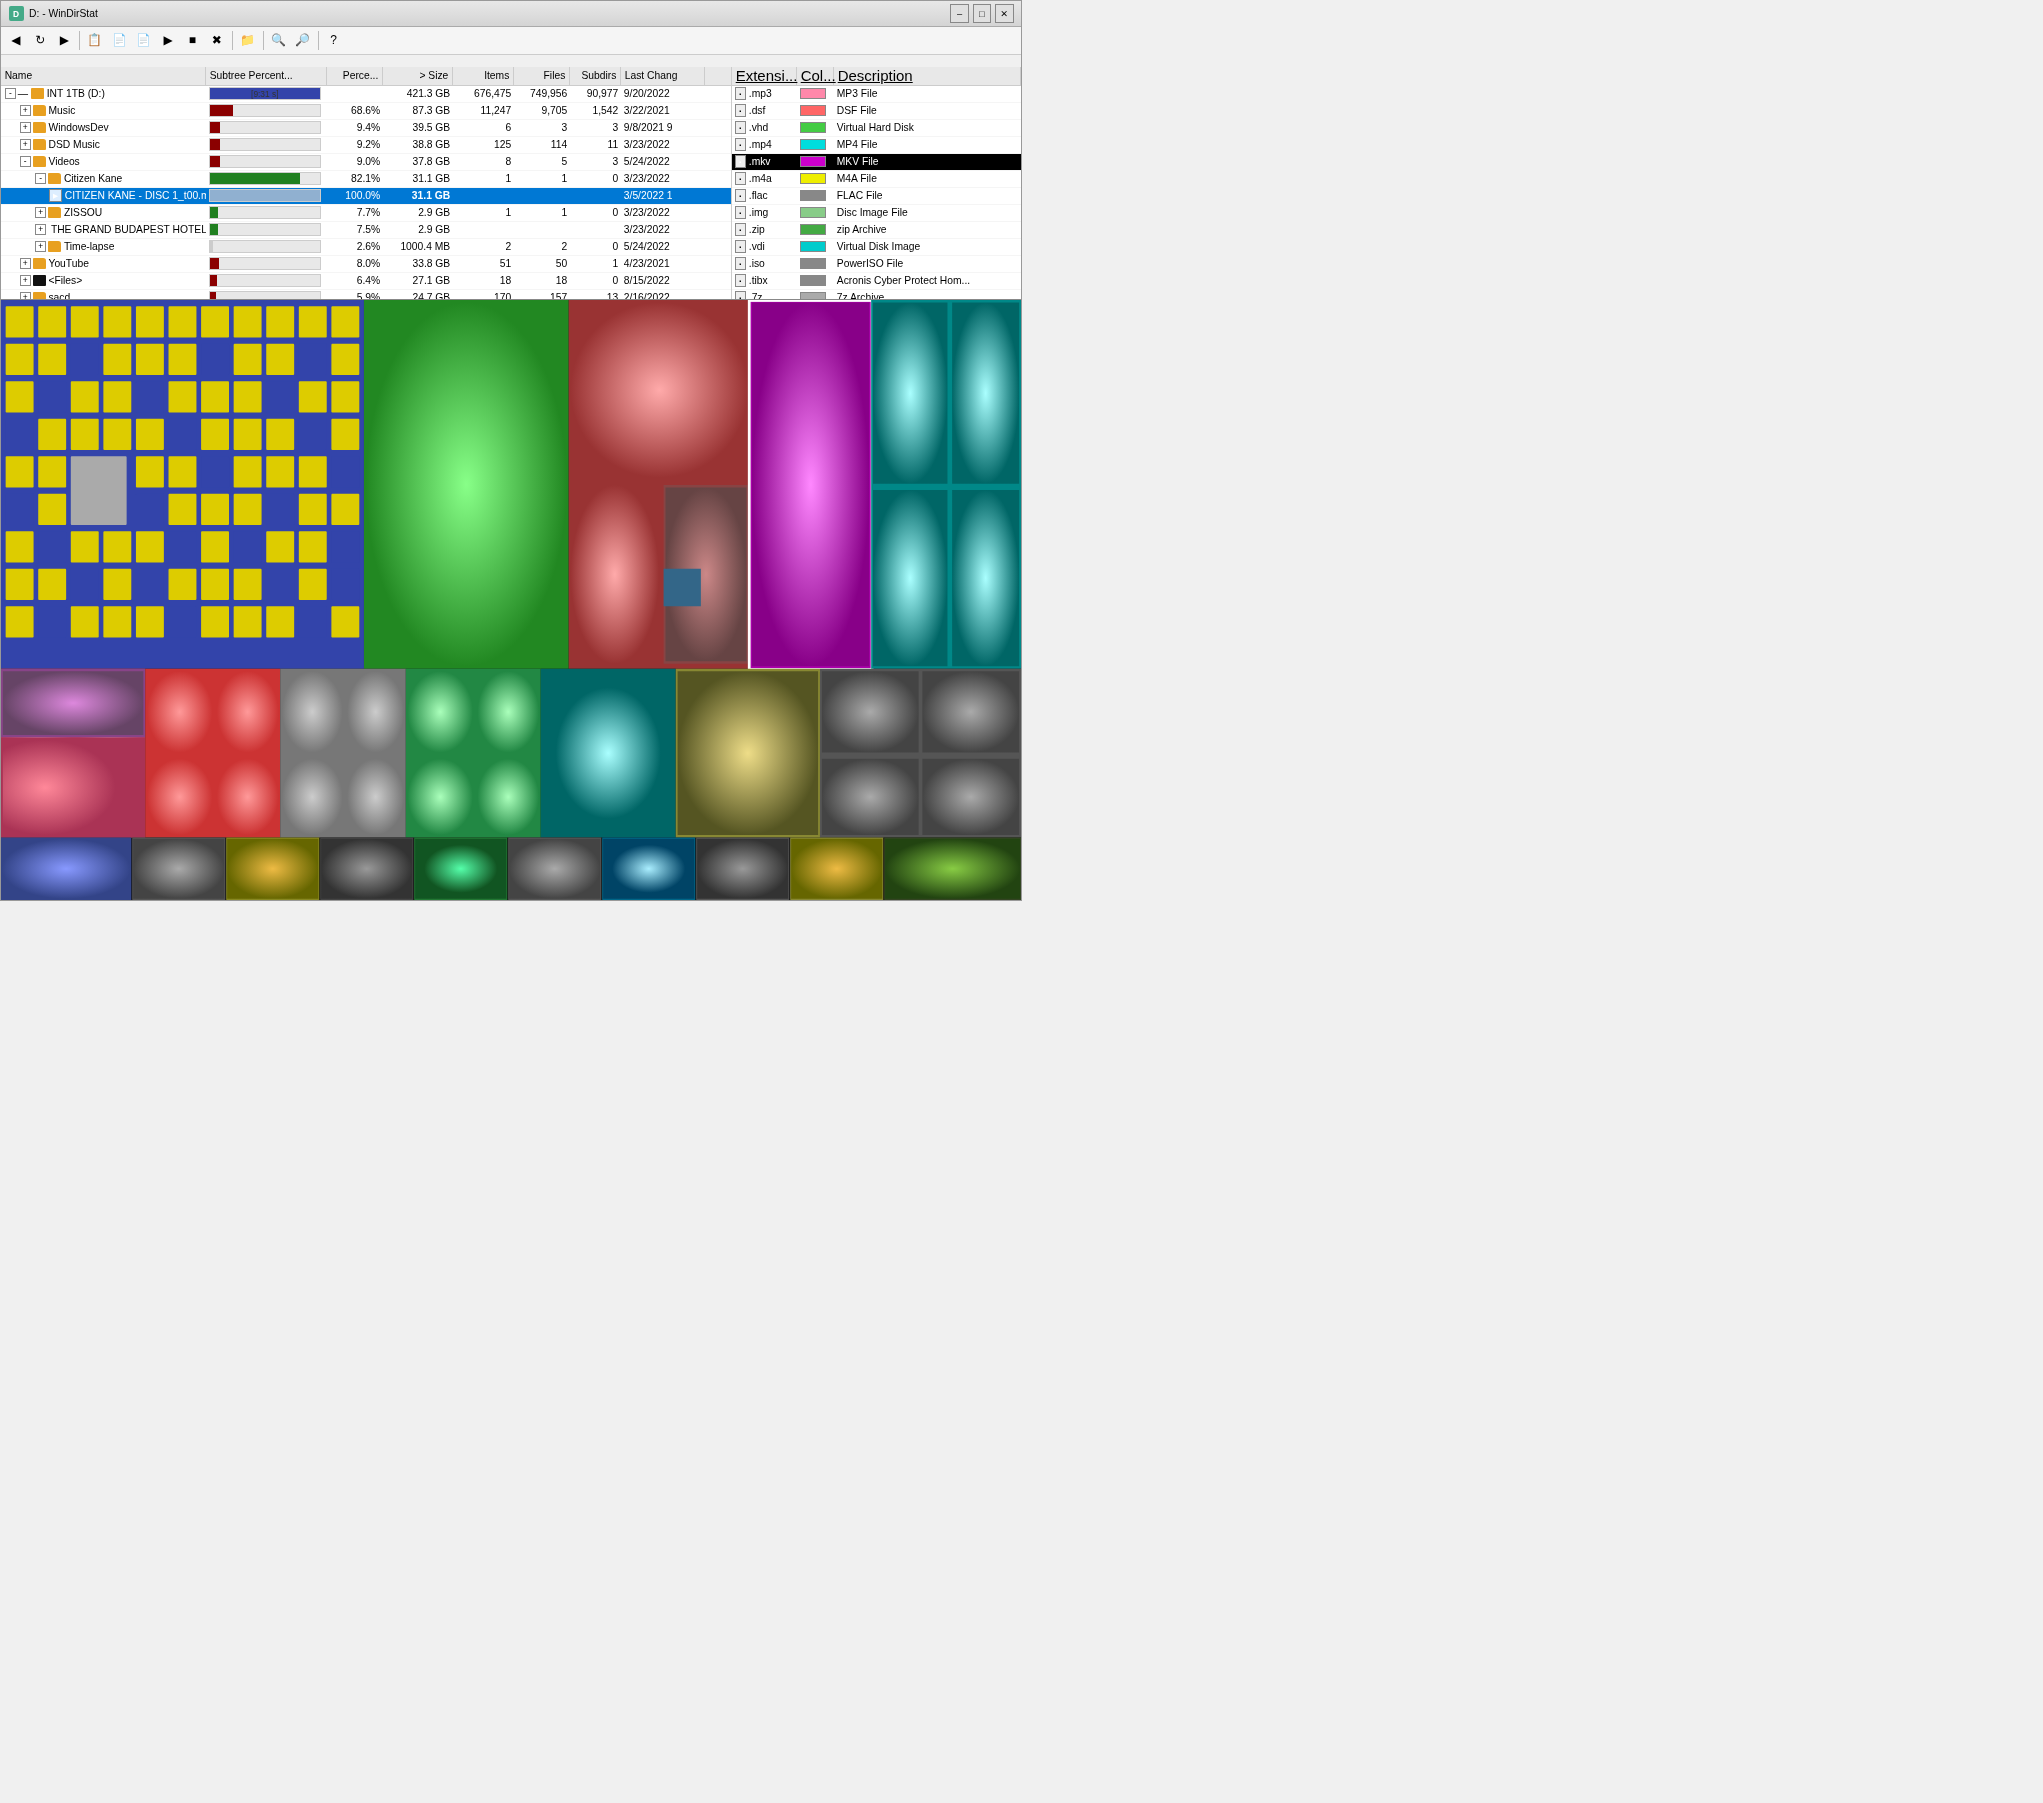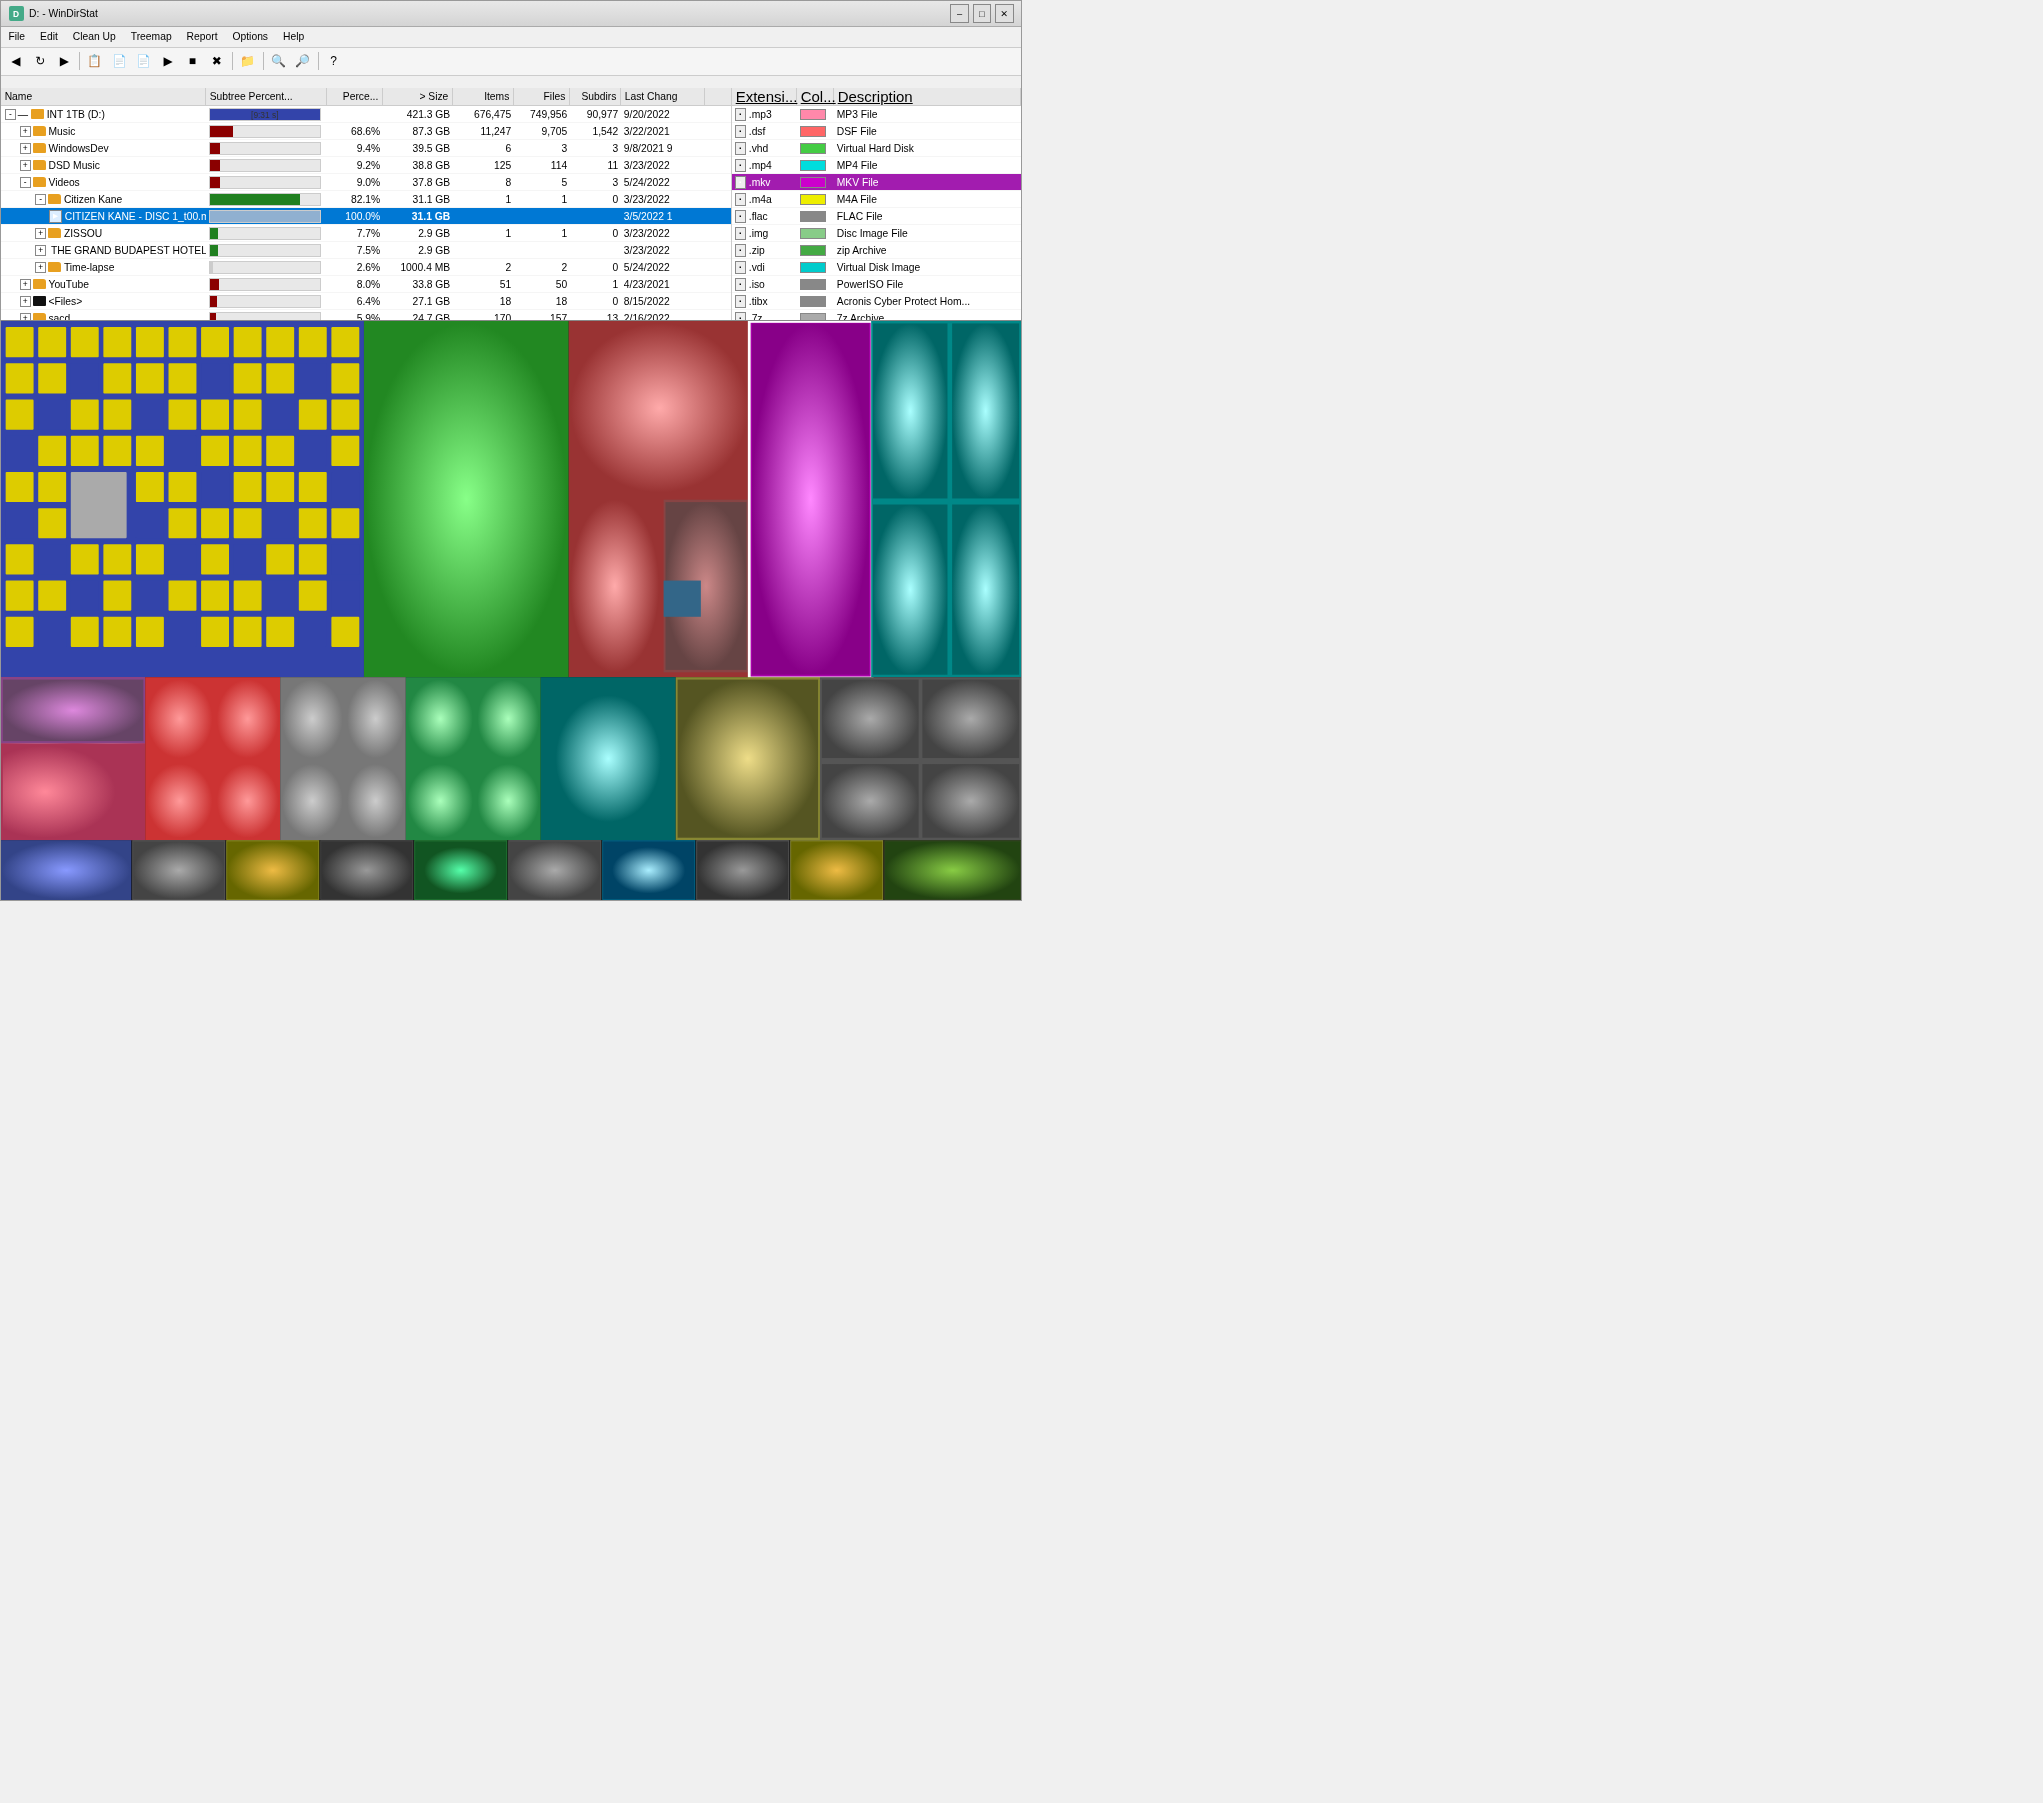--- a/index.html
+++ b/index.html
@@ -293,29 +293,20 @@
       <div class="title-icon">D</div>
       <span class="title-text">D: - WinDirStat</span>
     </div>
     <div class="window-controls">
       <div class="win-btn">–</div>
       <div class="win-btn">□</div>
       <div class="win-btn close">✕</div>
     </div>
   </div>
 
-  <div class="menu-bar">
-    <div class="menu-item">File</div>
-    <div class="menu-item">Edit</div>
-    <div class="menu-item">Clean Up</div>
-    <div class="menu-item">Treemap</div>
-    <div class="menu-item">Report</div>
-    <div class="menu-item">Options</div>
-    <div class="menu-item">Help</div>
-  </div>
 
   <div class="toolbar">
     <button class="tb-btn">◀</button>
     <button class="tb-btn">↻</button>
     <button class="tb-btn">▶</button>
     <div class="tb-separator"></div>
     <button class="tb-btn">📋</button>
     <button class="tb-btn">📄</button>
     <button class="tb-btn">📄</button>
     <button class="tb-btn">▶</button>
@@ -627,21 +618,21 @@
             <div class="ext-row">
               <div class="ext-cell ext-cell-ext">
                 <span style="width: 11.2px; height: 13px; background: rgb(238, 238, 238); border: 0.9px solid rgb(136, 136, 136); display: inline-flex; align-items: center; justify-content: center; margin-right: 2.8px; font-size: 5.6px; flex-shrink: 0;">▪</span>
                 <span>.mp4</span>
               </div>
               <div class="ext-cell ext-cell-col">
                 <span class="color-swatch" style="background: rgb(0, 221, 221);"></span>
               </div>
               <div class="ext-cell ext-cell-desc">MP4 File</div>
             </div>
-            <div class="ext-row ext-row selected" style="background: #a21caf;">
+            <div class="ext-row ext-row selected" style="background: #000000;">
               <div class="ext-cell ext-cell-ext">
                 <span style="width: 11.2px; height: 13px; background: rgb(238, 238, 238); border: 0.9px solid rgb(136, 136, 136); display: inline-flex; align-items: center; justify-content: center; margin-right: 2.8px; font-size: 5.6px; flex-shrink: 0;">▪</span>
                 <span>.mkv</span>
               </div>
               <div class="ext-cell ext-cell-col">
                 <span class="color-swatch" style="background: rgb(204, 0, 204);"></span>
               </div>
               <div class="ext-cell ext-cell-desc" style="color: white;">MKV File</div>
             </div>
             <div class="ext-row">

